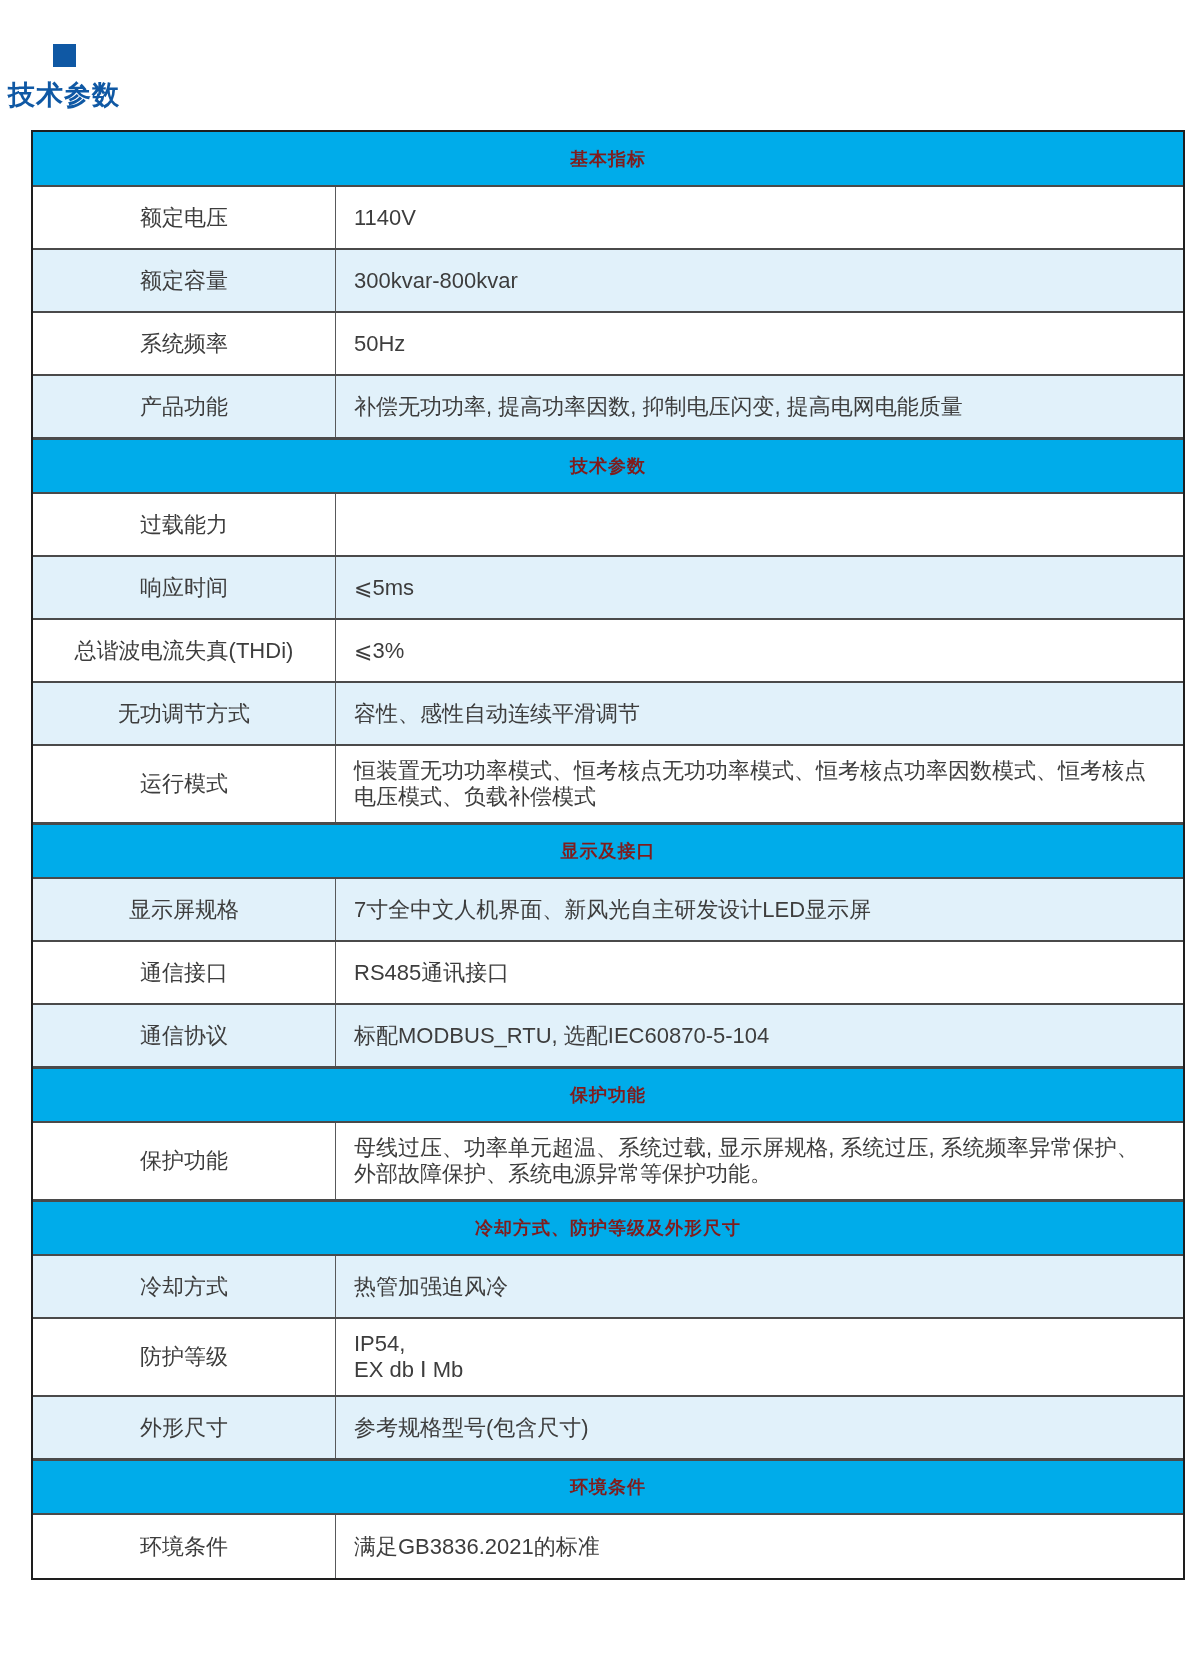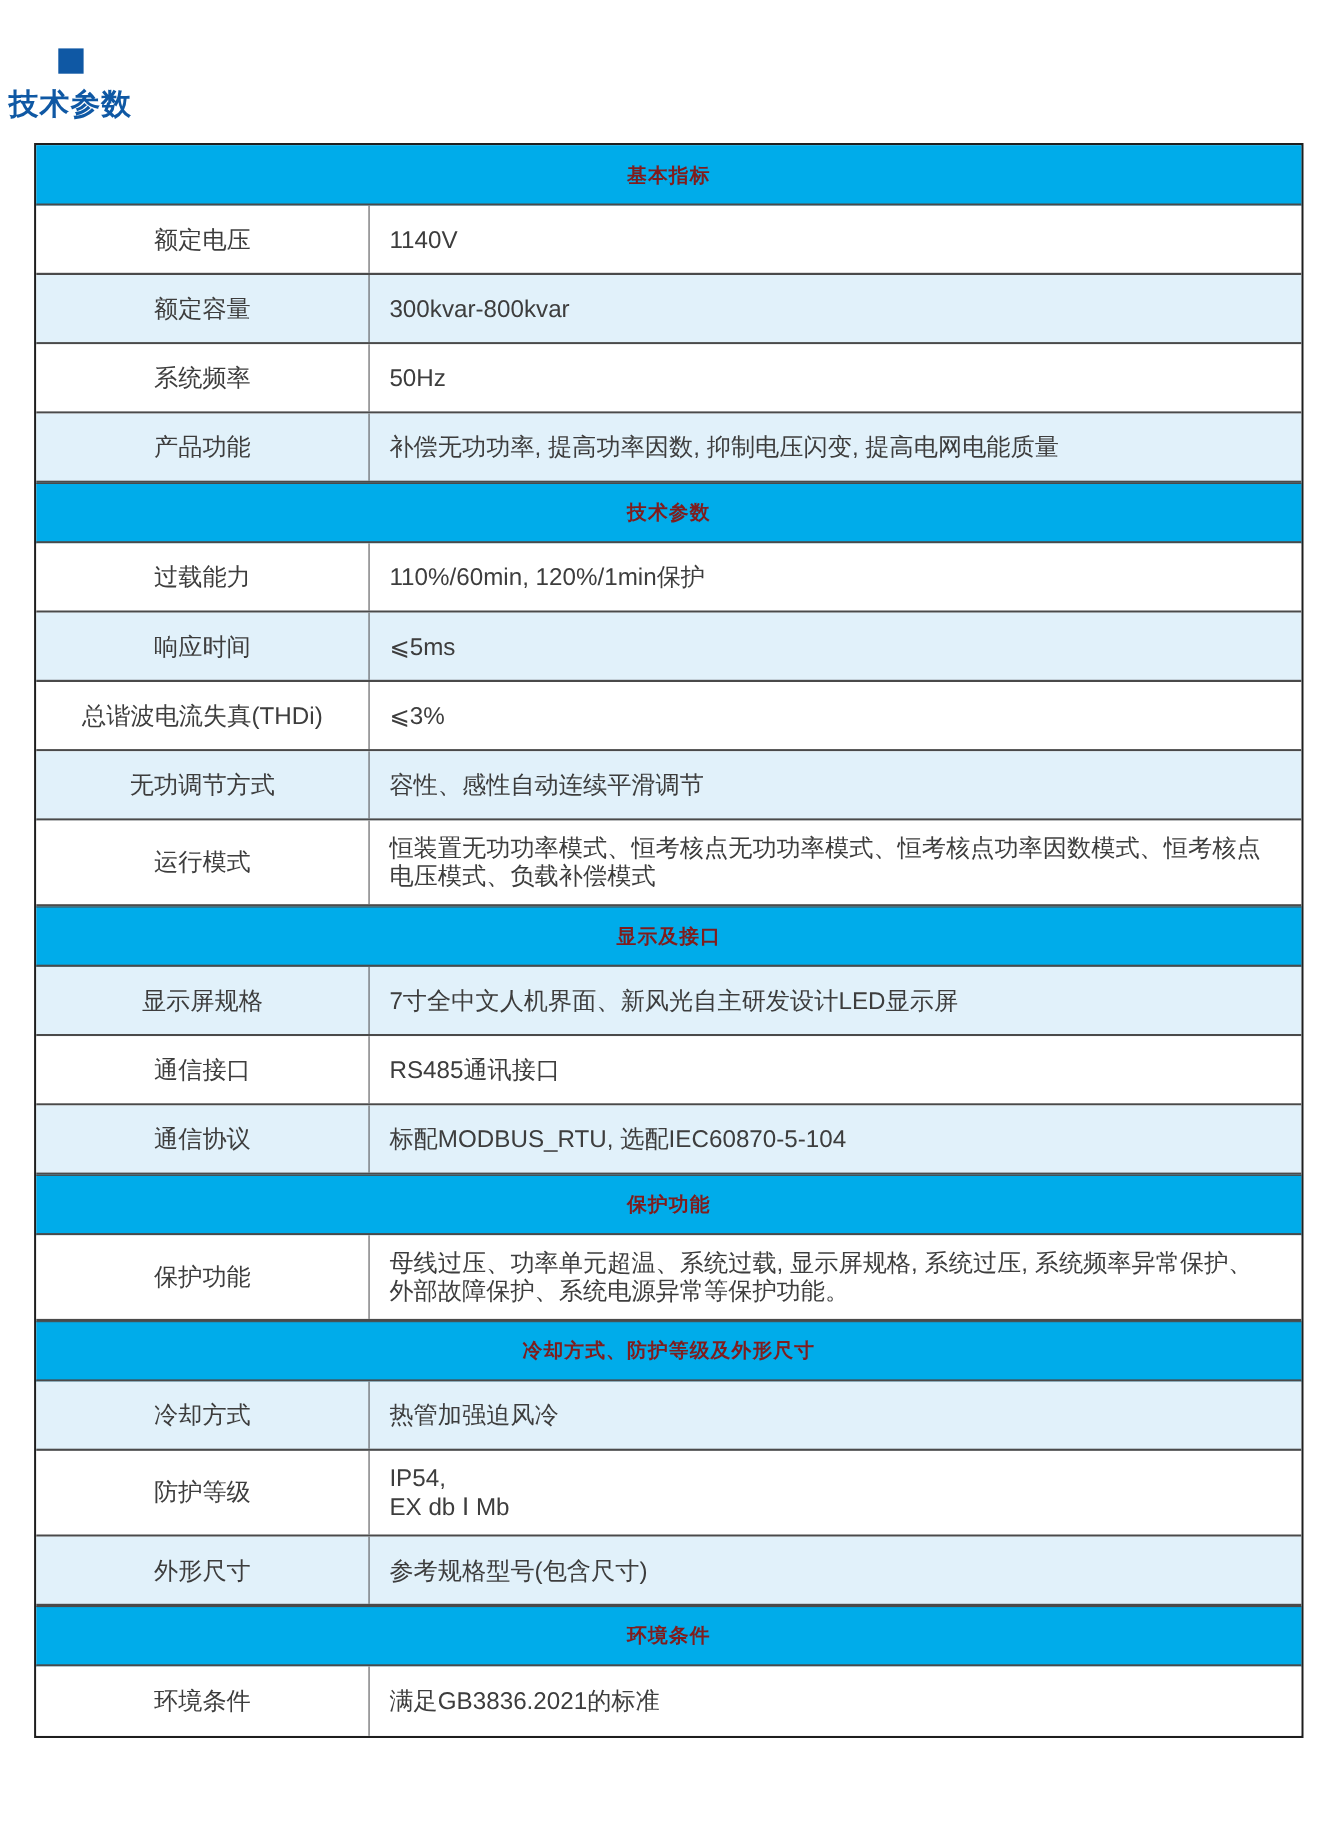--- a/index.html
+++ b/index.html
@@ -110,23 +110,20 @@
       <span class="value-text">补偿无功功率, 提高功率因数, 抑制电压闪变, 提高电网电能质量</span>
     </div>
   </div>
 
   <div class="sec-header">
     <span class="sec-header-text">技术参数</span>
   </div>
 
   <div class="spec-row">
     <div class="cell label">过载能力</div>
-    <div class="cell value">
-      <span class="value-text">110%/60min, 120%/1min保护</span>
-    </div>
   </div>
 
   <div class="spec-row alt">
     <div class="cell label">响应时间</div>
     <div class="cell value">
       <span class="value-text">⩽5ms</span>
     </div>
   </div>
 
   <div class="spec-row">

